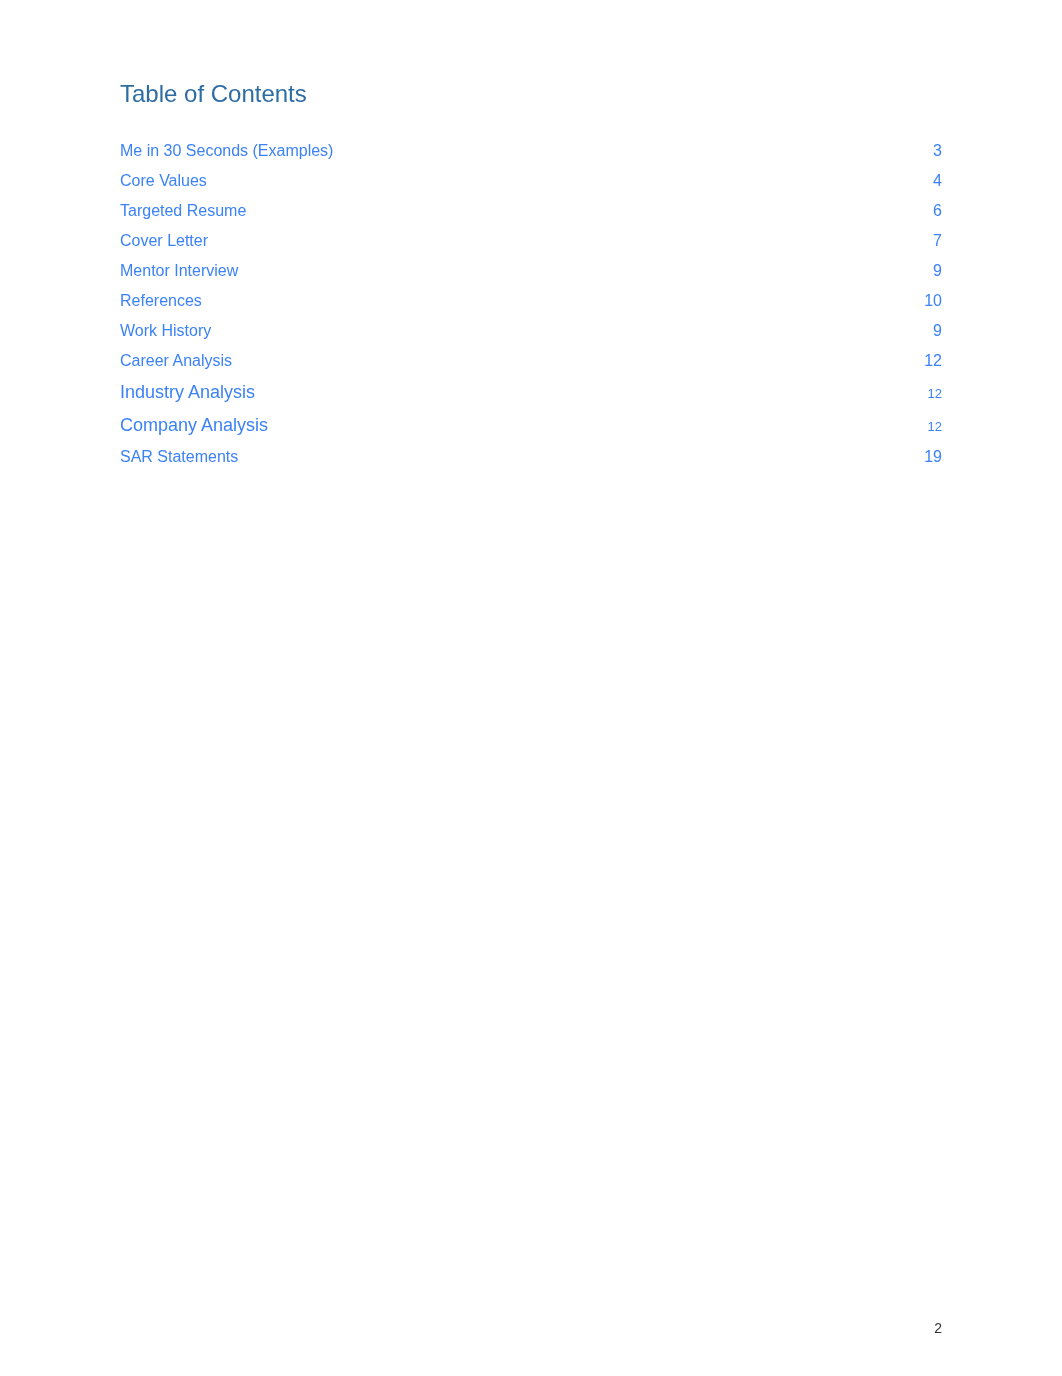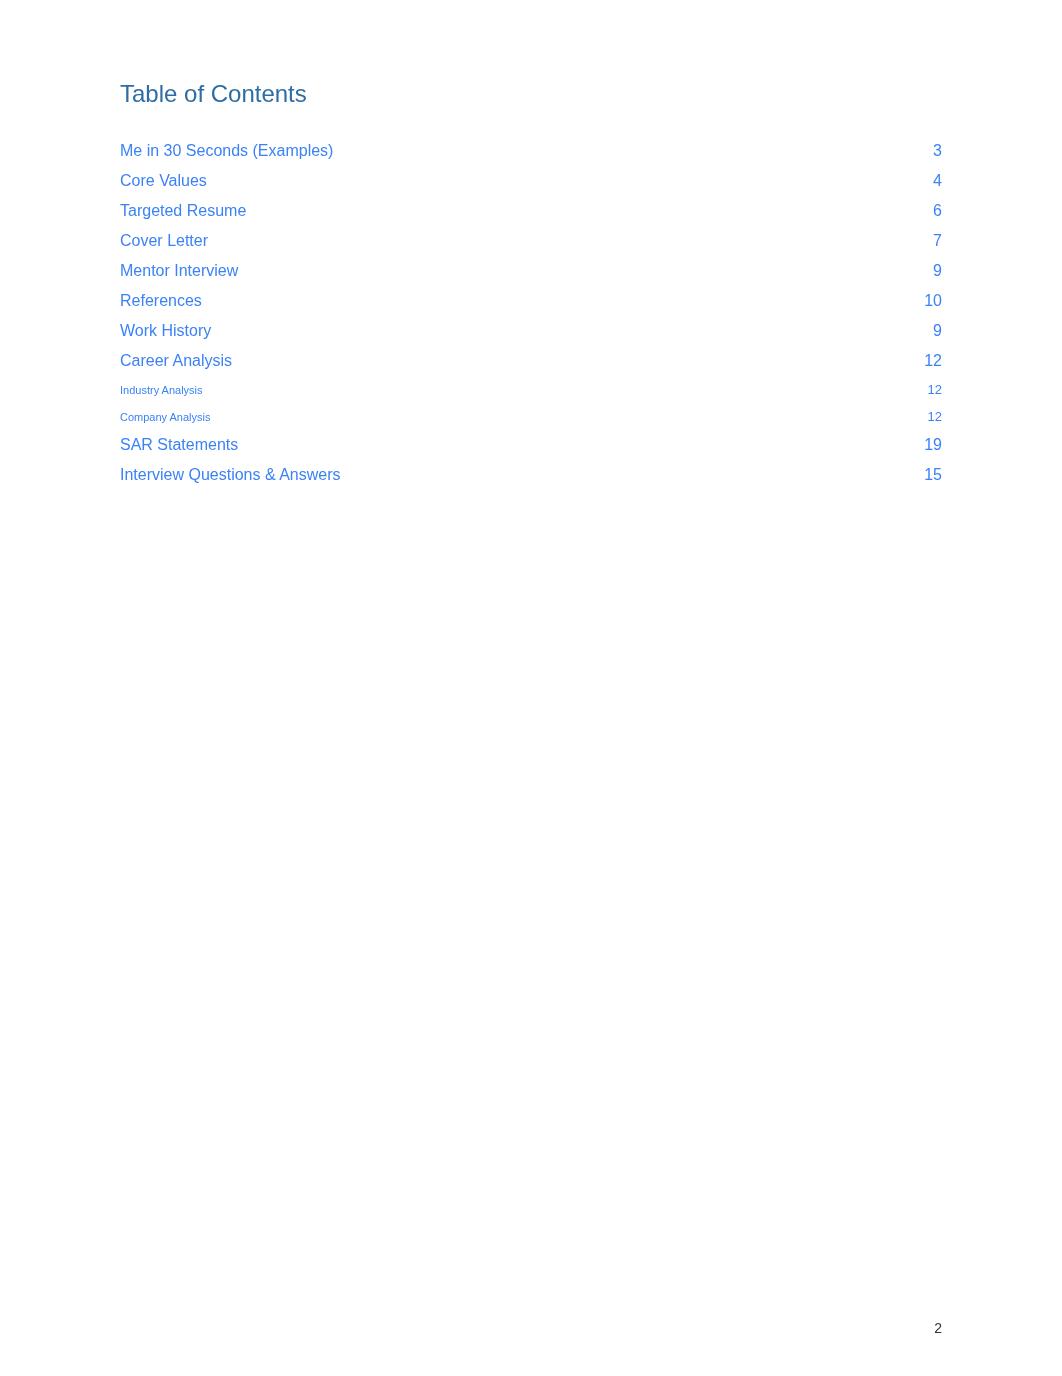--- a/index.html
+++ b/index.html
@@ -49,21 +49,21 @@
       font-size: 16px;
     }
 
     .toc-table tr td.entry-page {
       text-align: right;
       font-size: 16px;
       width: 40px;
     }
 
     .toc-table tr.sub-entry td.entry-label {
-      font-size: 11px;
+      font-size: 18px;
       padding-left: 0px;
     }
 
     .toc-table tr.sub-entry td.entry-page {
       font-size: 13px;
     }
 
     .page-number {
       position: absolute;
       bottom: 40px;
@@ -118,21 +118,17 @@
           <td class="entry-page">12</td>
         </tr>
         <tr class="sub-entry">
           <td class="entry-label">Company Analysis</td>
           <td class="entry-page">12</td>
         </tr>
         <tr>
           <td class="entry-label">SAR Statements</td>
           <td class="entry-page">19</td>
         </tr>
-        <tr>
-          <td class="entry-label">Interview Questions &amp; Answers</td>
-          <td class="entry-page">15</td>
-        </tr>
       </tbody>
   </table>
 
   <div class="page-number">2</div>
 </div>
 
 </body></html>

